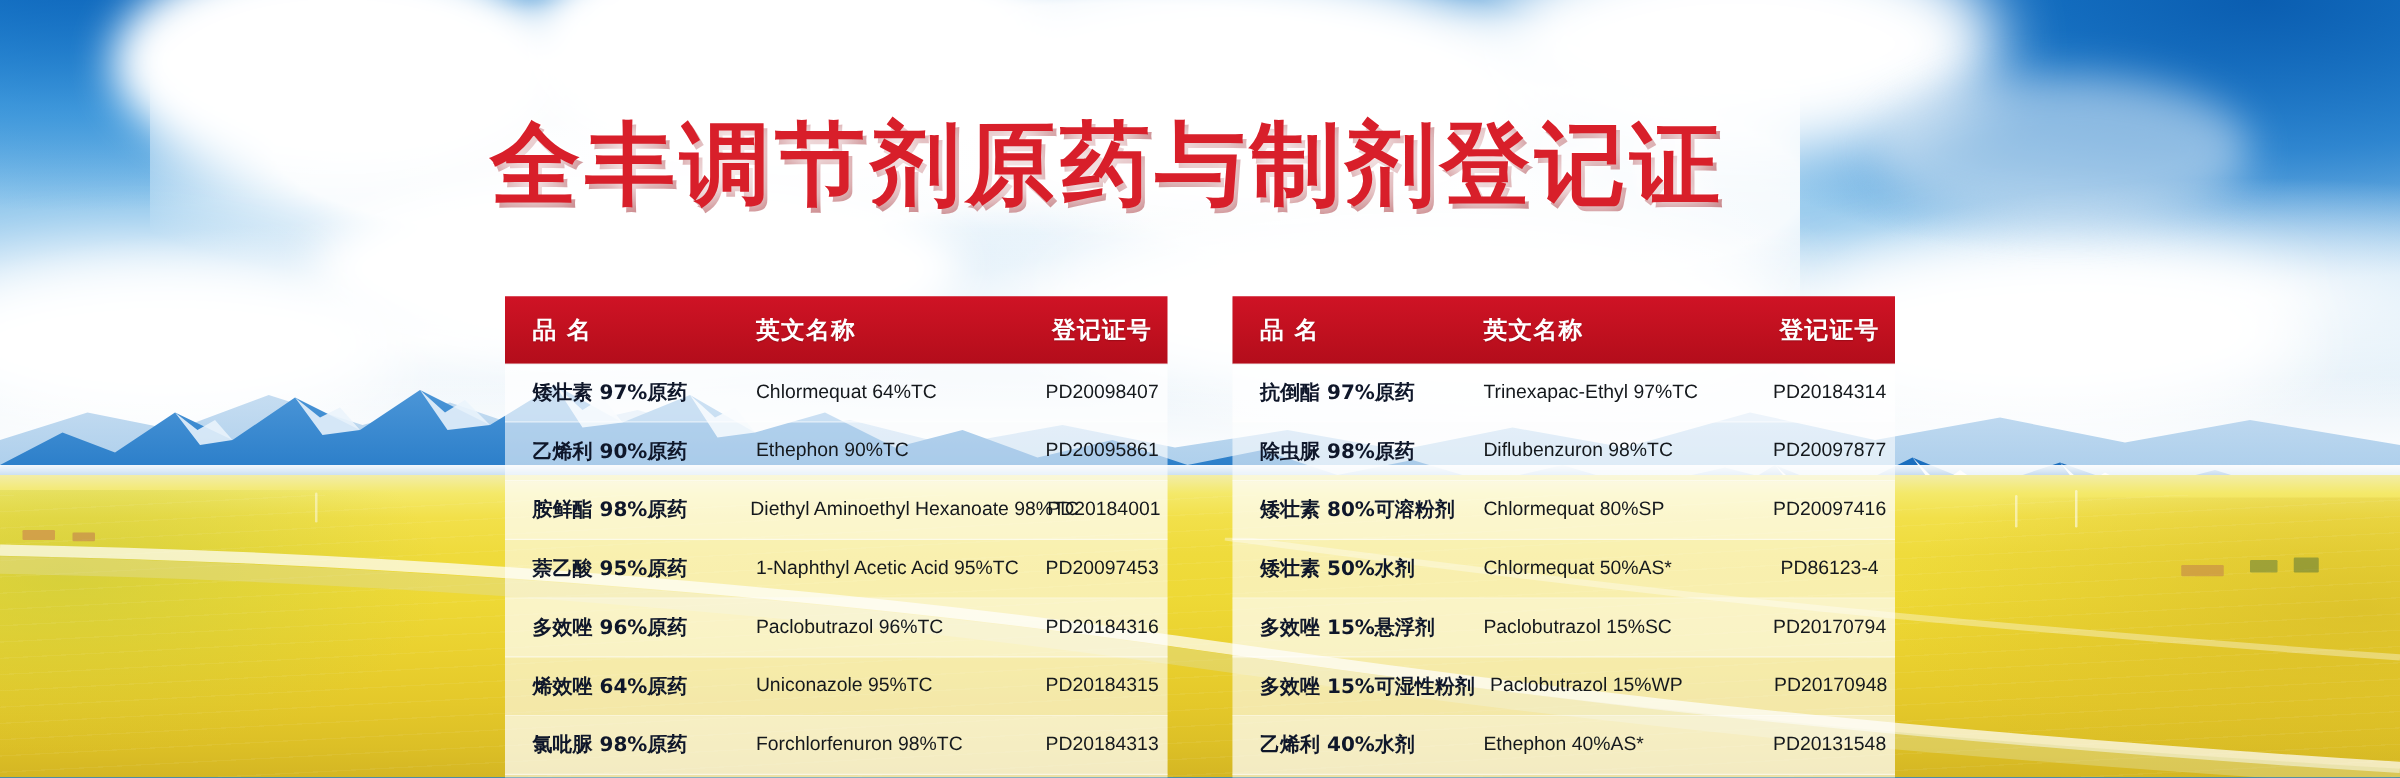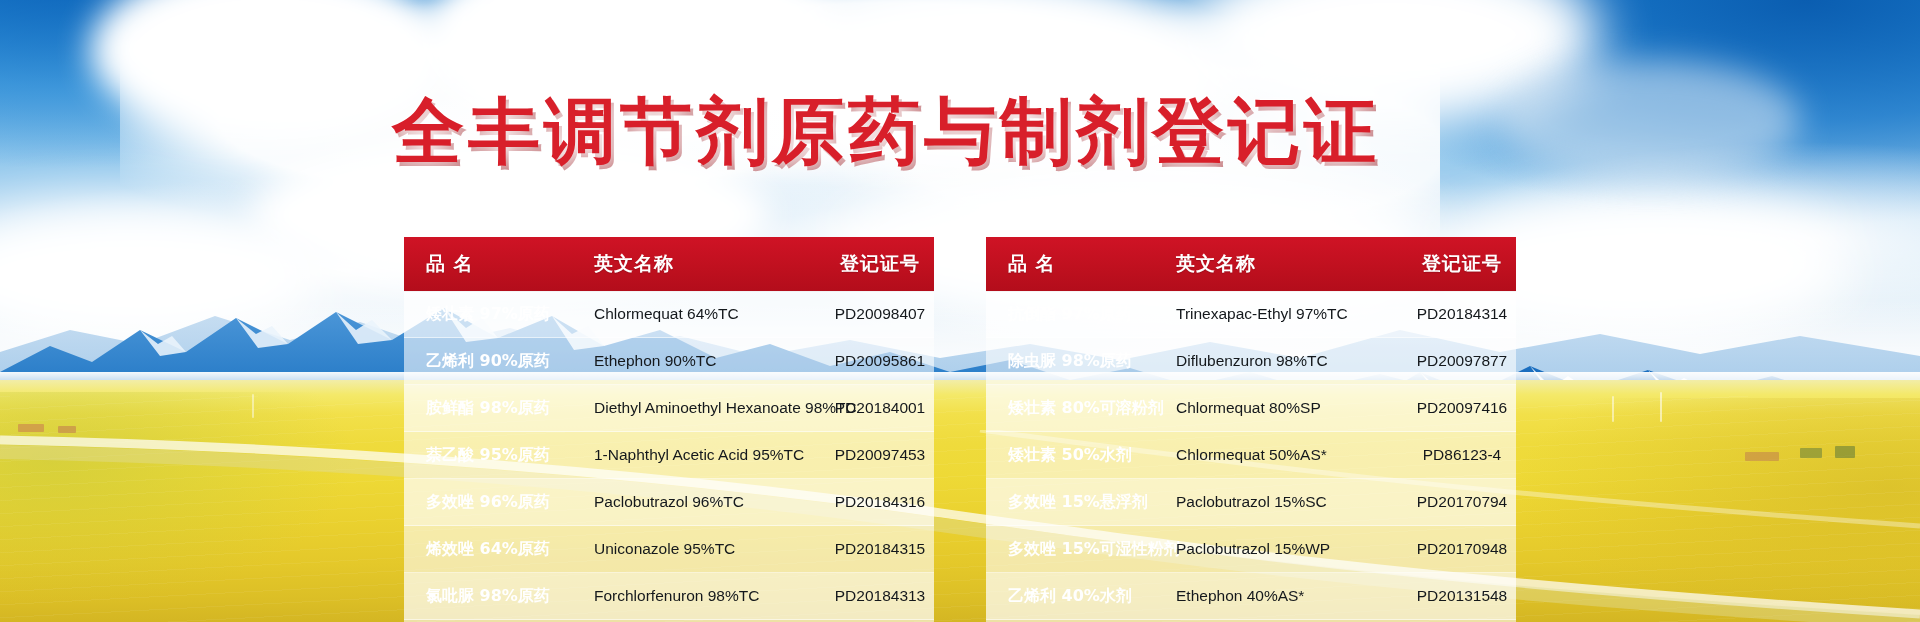--- a/index.html
+++ b/index.html
@@ -150,26 +150,26 @@
   .tbody{ background:rgba(255,255,255,.42); }
   .trow{
     display:flex; align-items:center; height:47px;
     border-bottom:1px solid rgba(255,255,255,.55);
   }
   .trow:last-child{ border-bottom:none; }
   .trow.alt{ background:rgba(255,255,255,.30); }
   .trow.plain{ background:rgba(255,255,255,.52); }
 
   .c1{ width:190px; padding-left:22px; }
-  .c2{ width:232px; }
+  .c2{ width:232px;margin-left:16px; }
   .c3{ width:108px;text-align:center; }
 
   .cn{
     font-family:"DejaVu Sans","Liberation Sans",sans-serif;
-    font-weight:700; font-size:16px; color:#ffffff; white-space:nowrap;
+    font-weight:700; font-size:16px; color:#0f172a; white-space:nowrap;
   }
   .en{
     font-family:"Liberation Sans","DejaVu Sans",sans-serif;
     font-weight:400; font-size:15.5px; color:#14181c; white-space:nowrap;
   }
   .rn{
     font-family:"Liberation Sans","DejaVu Sans",sans-serif;
     font-weight:400; font-size:15.5px; color:#14181c; white-space:nowrap;
   }
   .thead .c1{ width:190px; padding-left:22px; }

